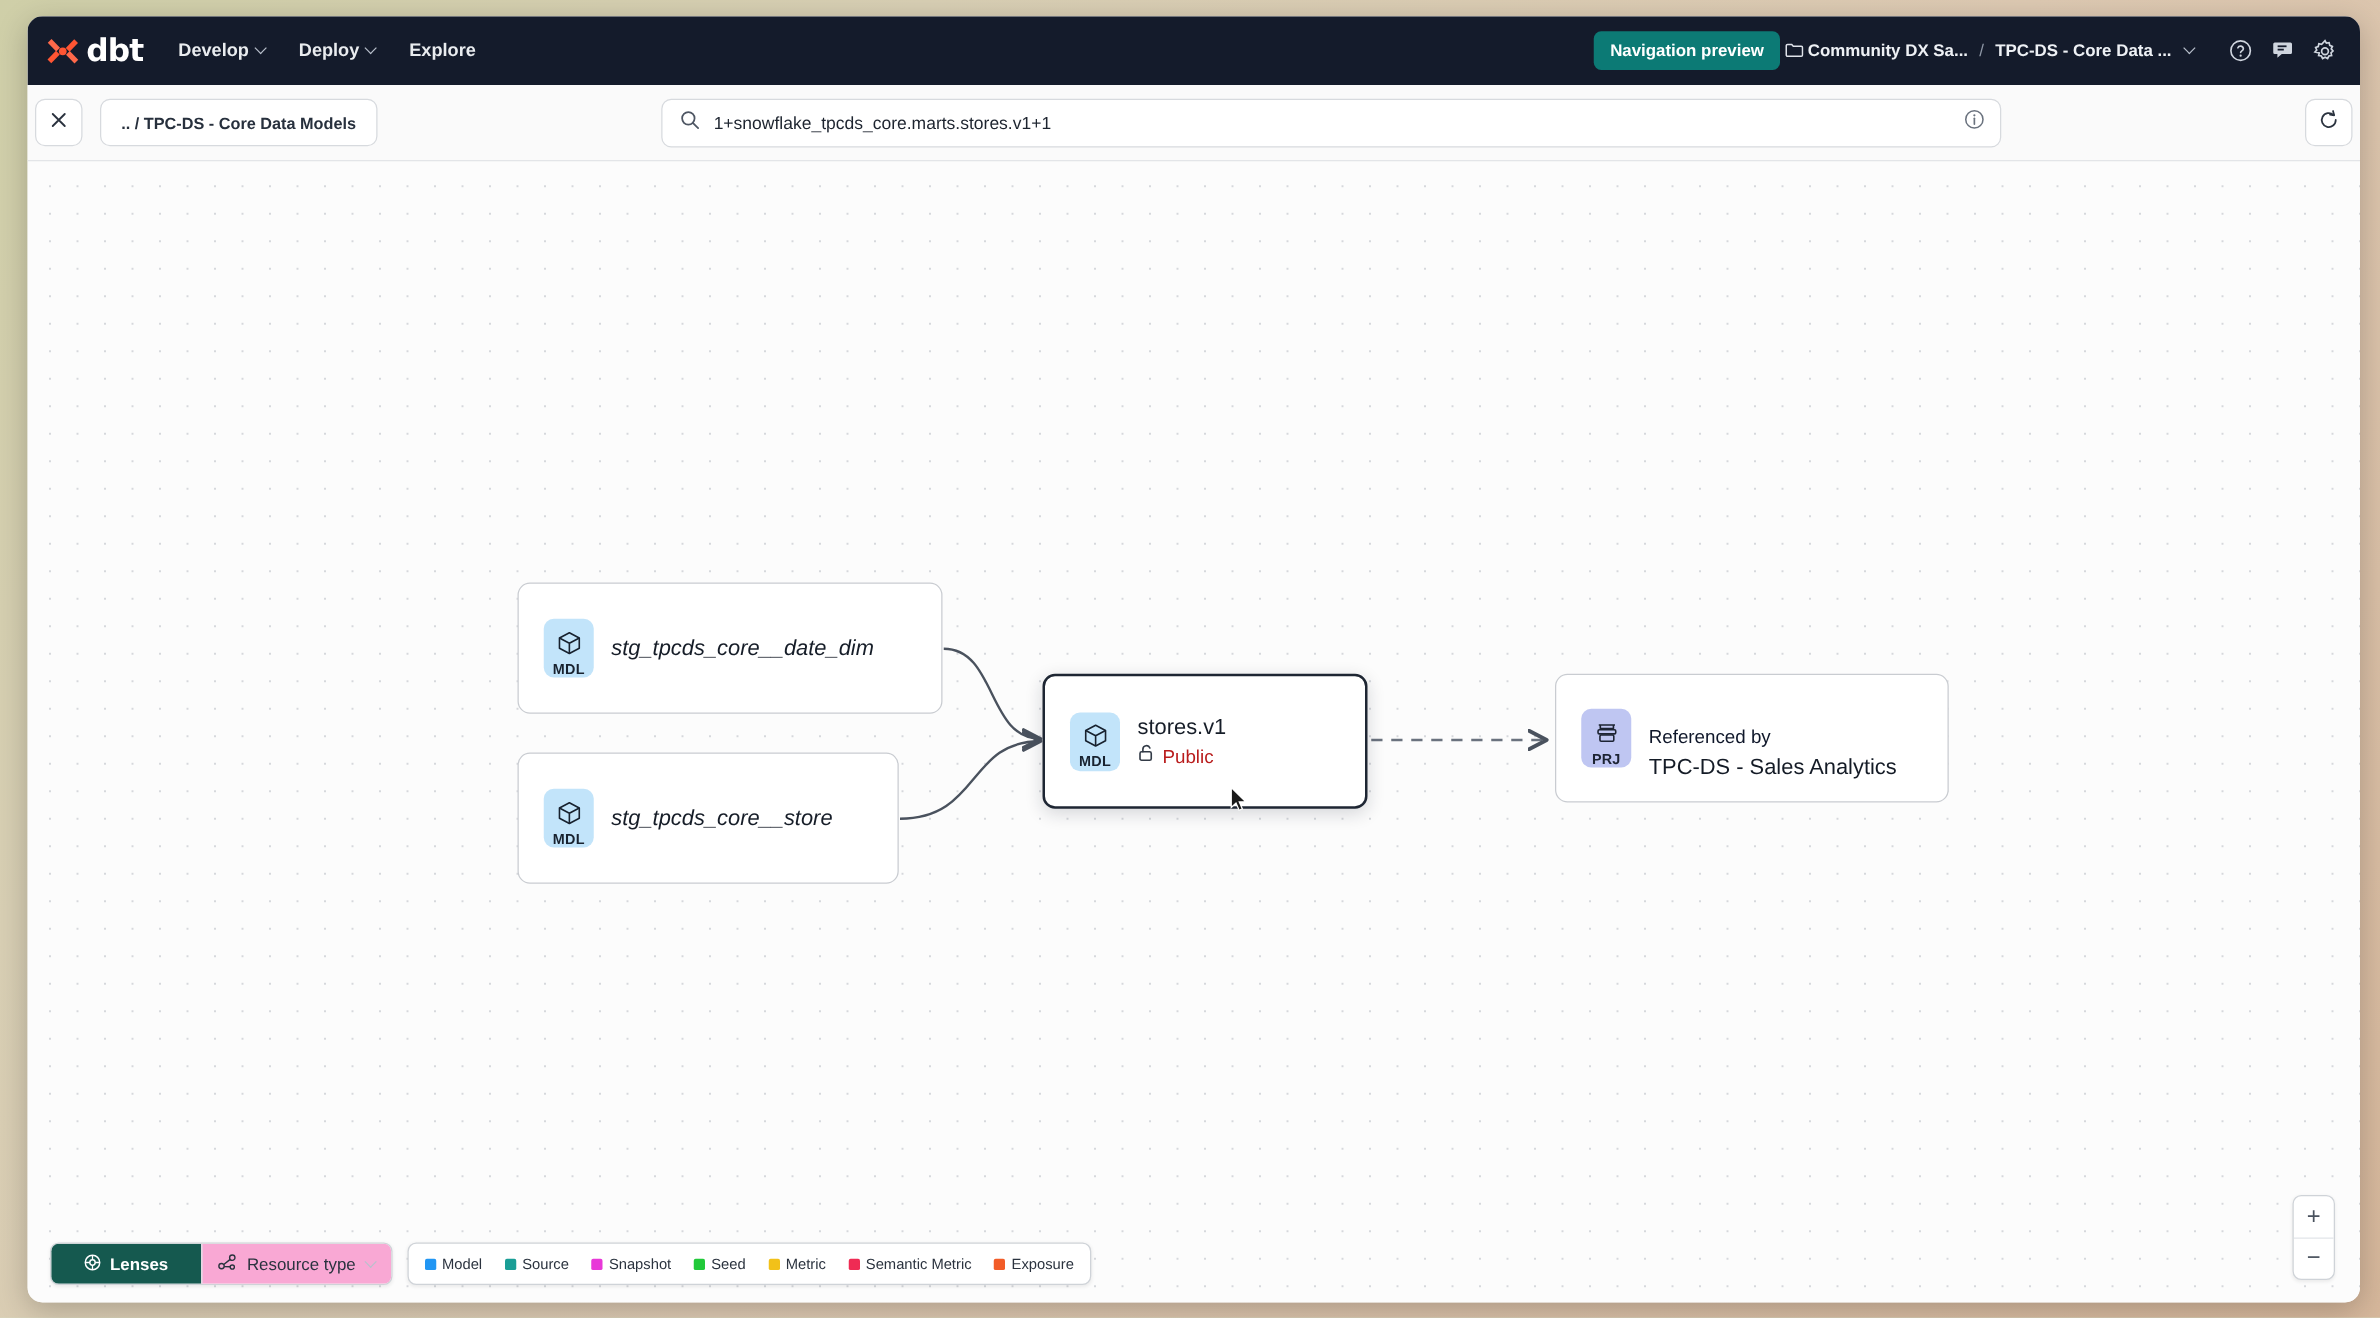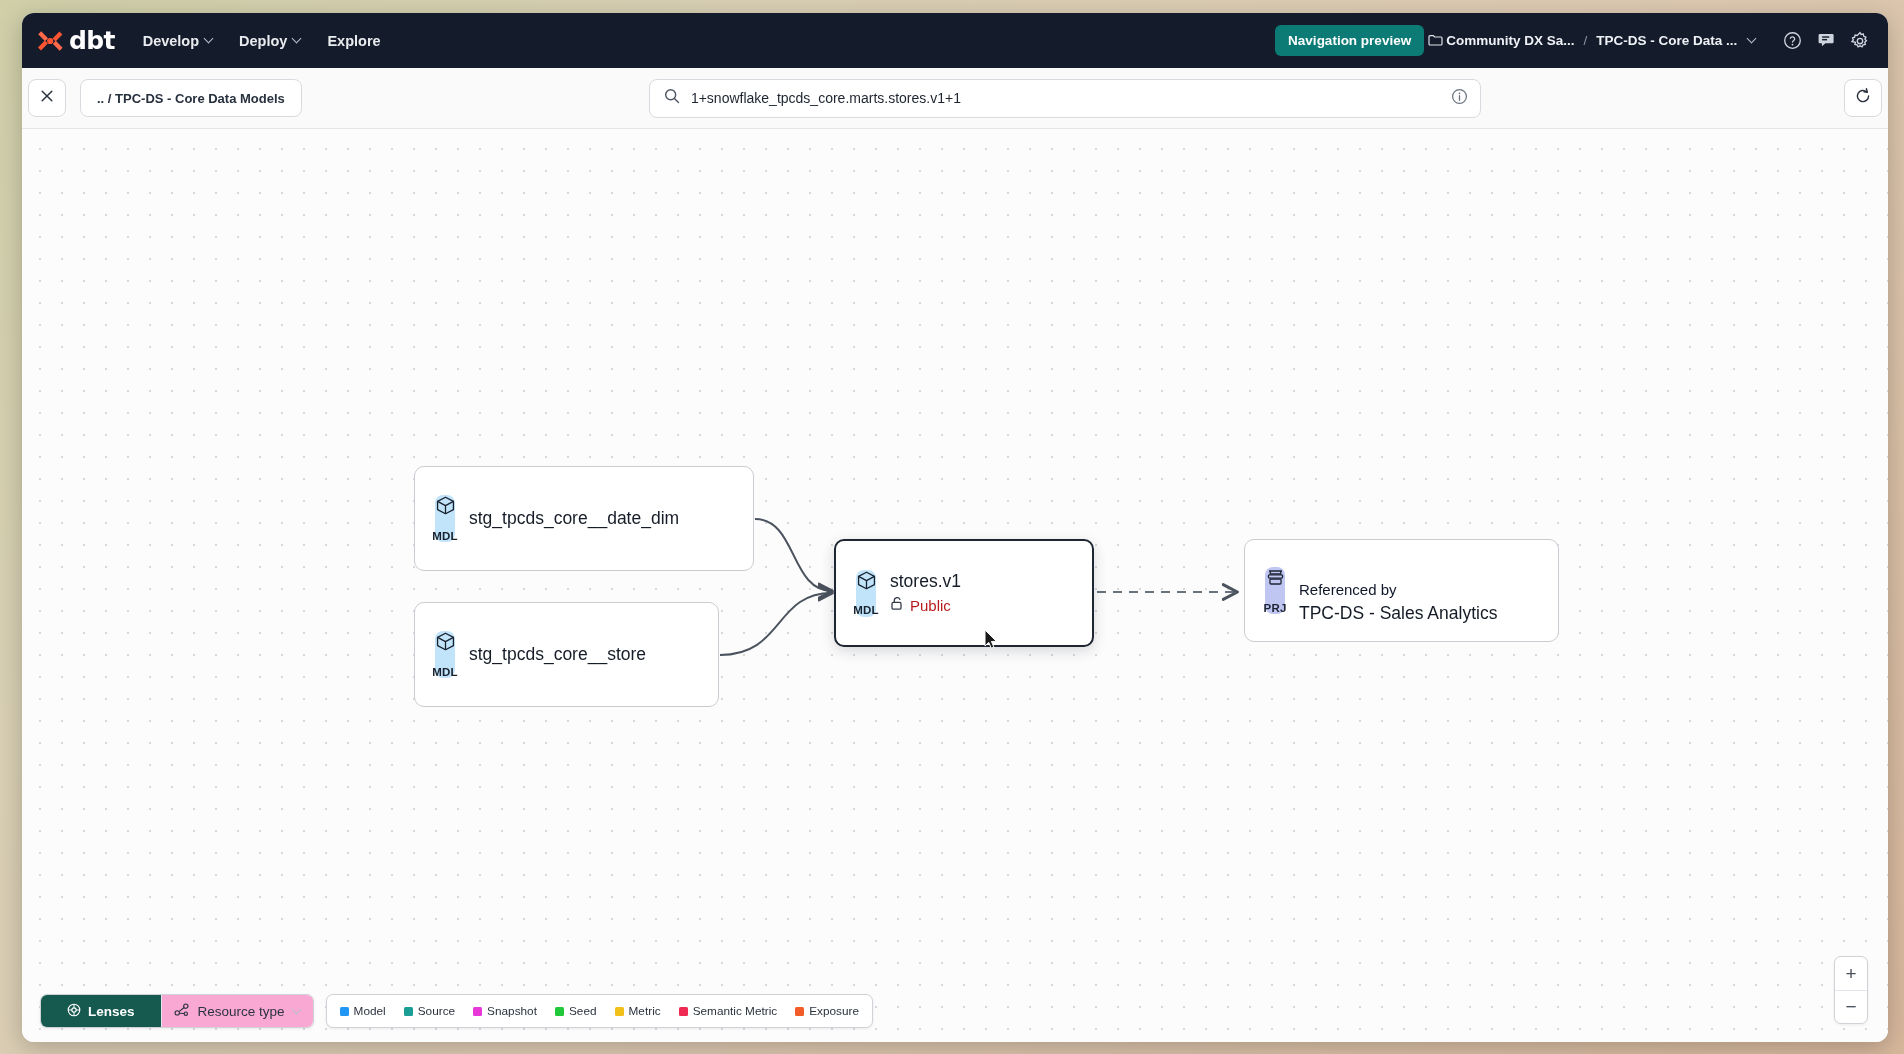--- a/index.html
+++ b/index.html
@@ -83,21 +83,21 @@
   #crumb-pill {
     margin-left: 14px;
     height: 38px; padding: 0 16px;
     border-radius: 8px; background:#fff; border:1px solid #d7dade;
     display:flex; align-items:center;
     font-size: 13px; font-weight: 600; color: #27303d; white-space: nowrap;
     cursor: pointer;
   }
   #search-wrap { flex: 1 1 auto; display:flex; justify-content:center; }
   #searchbox {
-    width: 832px; height: 39px;
+    width: 1072px; height: 39px;
     background:#fff; border:1px solid #d7dade; border-radius:8px;
     display:flex; align-items:center; gap:11px; padding: 0 12px 0 14px;
   }
   #search-value {
     flex:1 1 auto; font-size: 14px; color: #1d242f; white-space:nowrap; overflow:hidden;
     font-family: "Liberation Sans", sans-serif;
   }
   #refresh-btn { margin-left: 16px; }
 
   
@@ -117,30 +117,30 @@
     display:flex; align-items:center; gap: 14px;
     padding: 0 20px;
     z-index: 2;
     cursor:pointer;
   }
   .node.focused {
     border: 2.2px solid #1e2633;
     box-shadow: 0 4px 14px rgba(20,27,43,.16);
   }
   .badge {
-    width: 20px; height: 47px; border-radius: 8px;
-    display:flex; flex-direction:column; align-items:center; justify-content:space-between;
+    width: 40px; height: 47px; border-radius: 8px;
+    display:flex; flex-direction:column; align-items:center; justify-content:flex-end;
     gap: 1px; flex: 0 0 auto;
   }
   .badge .tag { font-size: 11.5px; font-weight: 700; letter-spacing:.2px; line-height:1; }
   .badge-mdl { background:#c2e4fa; }
   .badge-mdl .tag, .badge-mdl svg { color:#18222f; }
   .badge-prj { background:#bfc6f2; }
   .badge-prj .tag, .badge-prj svg { color:#1d2433; }
-  .node-label { font-size: 17.5px; color:#161d28; font-weight: 400; white-space:nowrap; }
+  .node-label { font-size: 17.5px; color:#161d28; font-weight: 400; white-space:nowrap;font-style:italic; }
   .node-title { font-size: 17.5px; color:#161d28; line-height: 1.3; white-space:nowrap; }
   .node-sub {
     font-size: 15px; color:#b91c1c; display:flex; align-items:center; gap:6px;
     line-height:1.4; white-space:nowrap;
   }
   .node-kicker { font-size: 15px; color:#0f172a; line-height:1.35; white-space:nowrap;margin-top:24px;}
   .node-strong { font-size: 17.5px; color:#141b26; line-height:1.35; white-space:nowrap;}
   .node-stack { display:flex; flex-direction:column; gap: 2px; }
 
   

